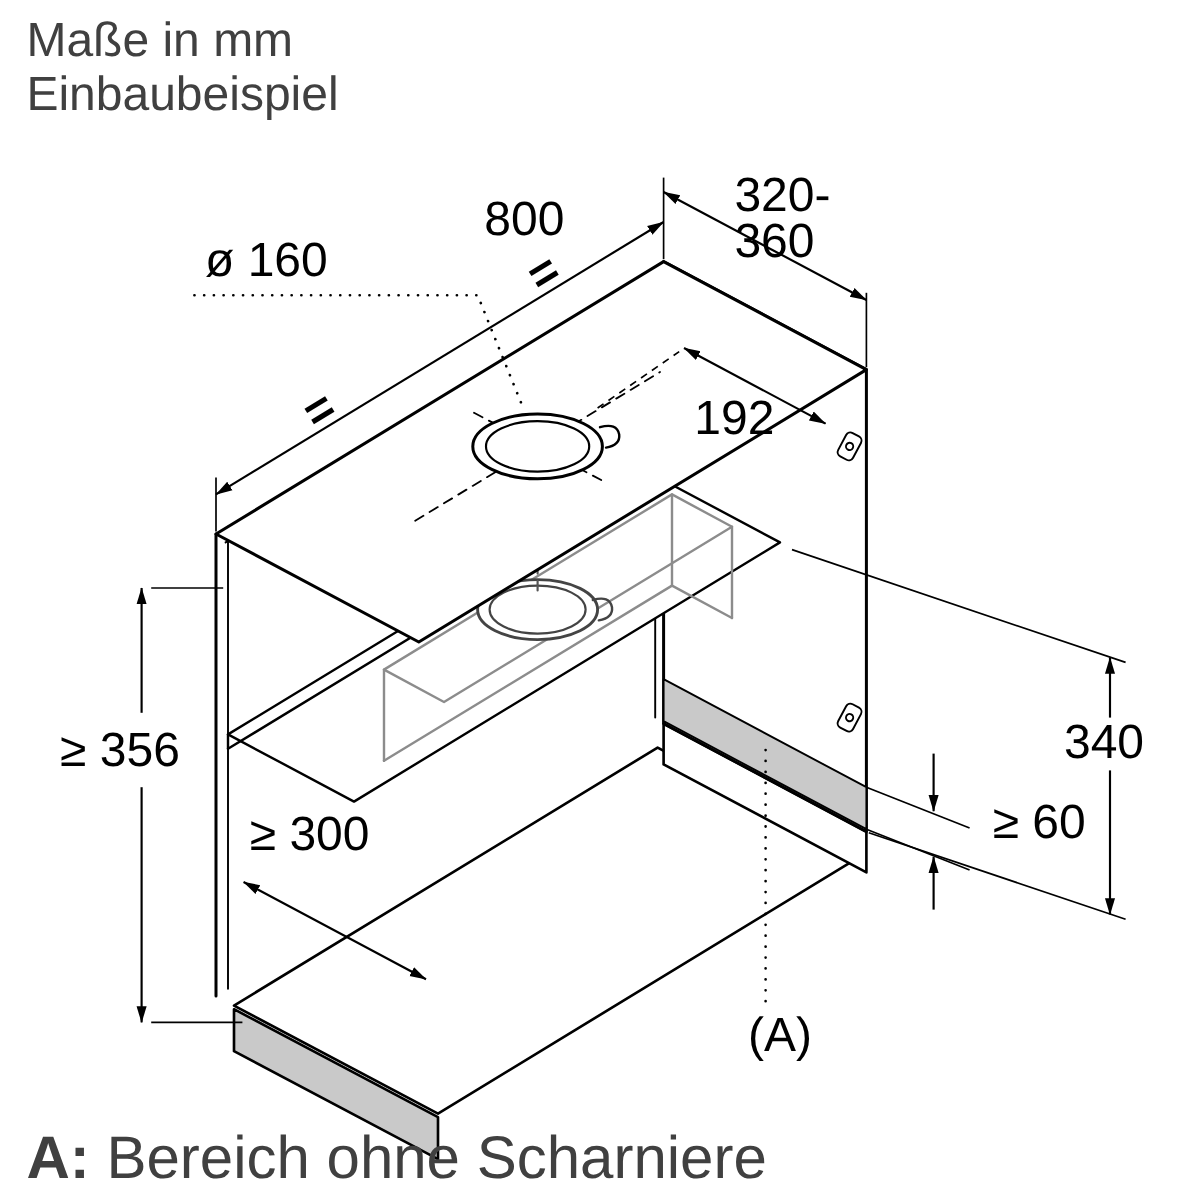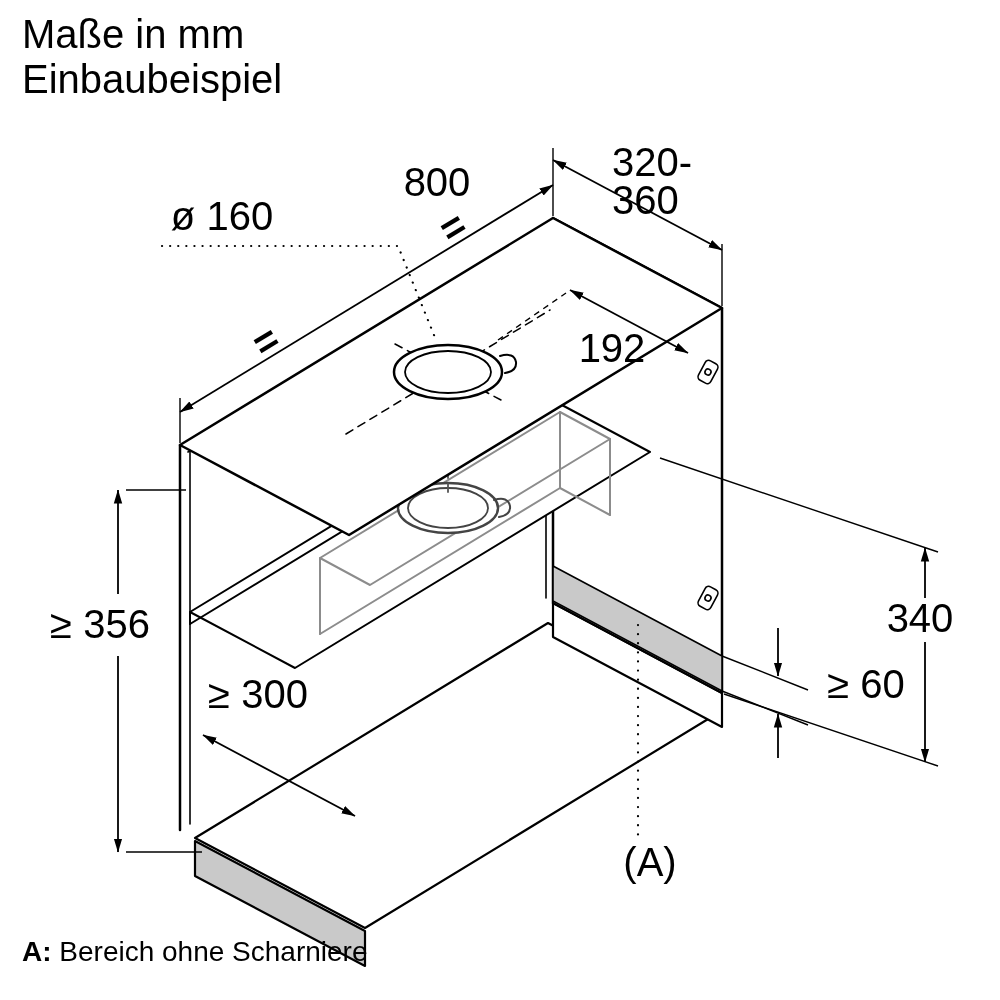--- a/index.html
+++ b/index.html
@@ -1,21 +1,21 @@
 <!DOCTYPE html>
 <html><head>
 <meta charset="utf-8">
 <style>
   html,body{margin:0;padding:0;background:#ffffff;}
   .stage{position:relative;width:1000px;height:1000px;background:#fff;overflow:hidden;
-         font-family:"Liberation Sans", sans-serif;color:#000000;}
+         font-family:"Liberation Sans", sans-serif;color:#404040;}
   .hdr{position:absolute;left:22px;top:12px;line-height:1.12;}
   .hdr .units{font-size:40px;font-weight:400;}
   .hdr .title{font-size:40px;font-weight:400;}
-  .foot{position:absolute;left:22px;top:936px;font-size:28px;}
+  .foot{position:absolute;left:22px;top:936px;font-size:50px;}
   .foot .key{font-weight:700;}
   svg{position:absolute;left:0;top:0;}
   svg text{font-family:"Liberation Sans", sans-serif;font-size:40px;fill:#000;}
   .eq{font-weight:700;}
 </style>
 </head>
 <body>
 
 <div class="stage">
 

